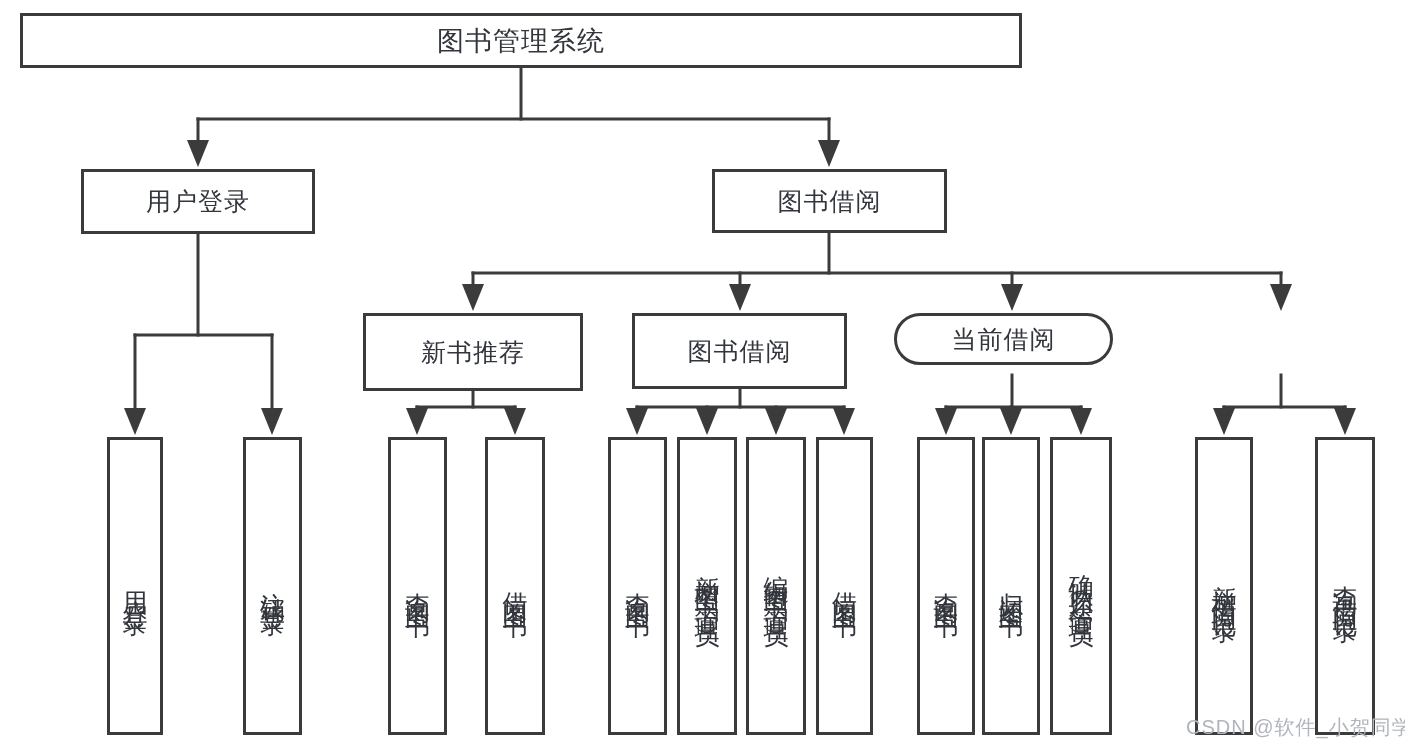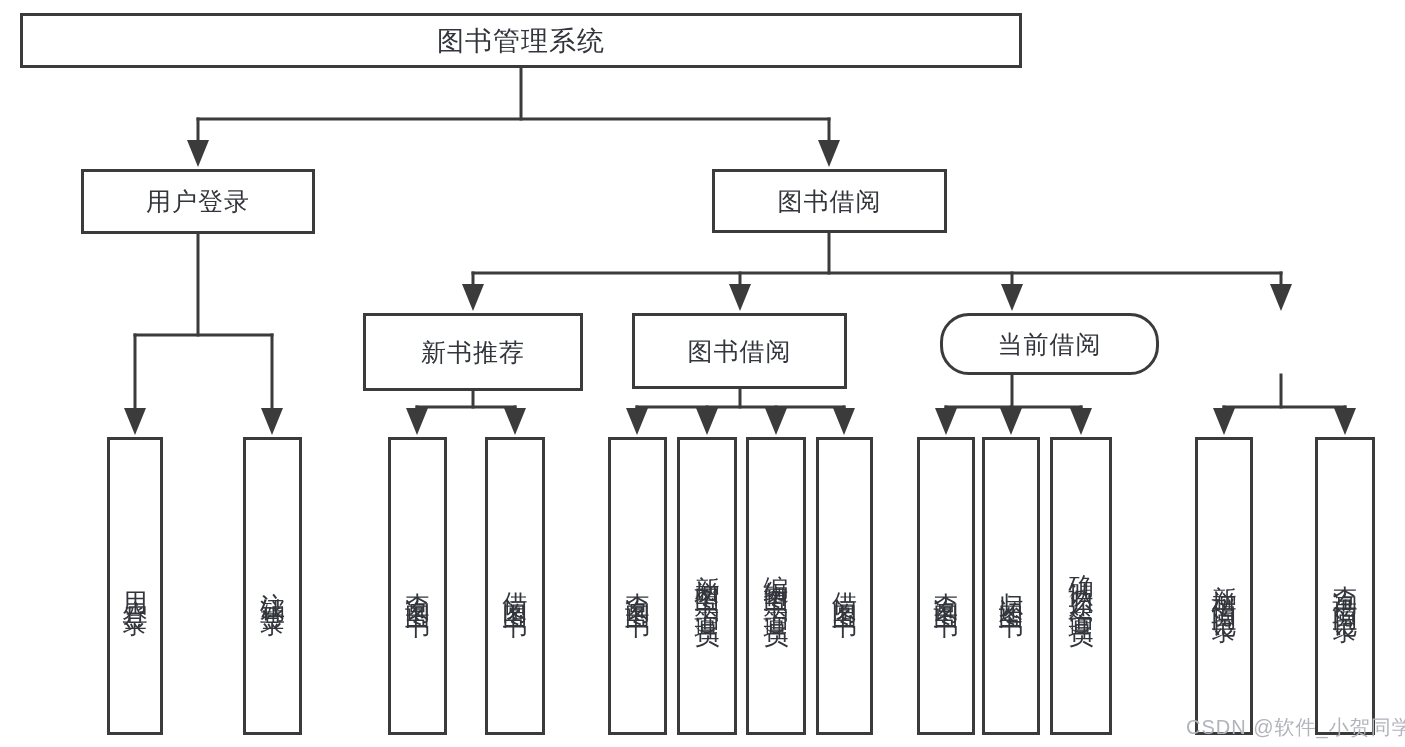--- a/index.html
+++ b/index.html
@@ -37,21 +37,21 @@
     letter-spacing: 7px;
     font-size: 25px;
     line-height: 1;
   }
   
   .n-root { left: 20px;  top: 13px;  width: 1002px; height: 55px; font-size: 27px; }
   .n-l2a  { left: 81px;  top: 169px; width: 234px;  height: 65px; }
   .n-l2b  { left: 712px; top: 169px; width: 235px;  height: 64px; }
   .n-l3a  { left: 363px; top: 313px; width: 220px;  height: 78px; }
   .n-l3b  { left: 632px; top: 313px; width: 215px;  height: 76px; }
-  .n-l3c  { left: 940px; top: 313px; width: 219px;  height: 62px; border-radius: 29px; }
+  .n-l3c  { left: 894px; top: 313px; width: 219px;  height: 52px; border-radius: 29px; }
   .n-l3d  { left: 1173px;top: 313px; width: 217px;  height: 62px; }
   .n-f1  { left: 107px;  width: 56px; }
   .n-f2  { left: 243px;  width: 59px; }
   .n-f3  { left: 388px;  width: 59px; }
   .n-f4  { left: 485px;  width: 60px; }
   .n-f5  { left: 608px;  width: 59px; }
   .n-f6  { left: 677px;  width: 60px; }
   .n-f7  { left: 746px;  width: 60px; }
   .n-f8  { left: 816px;  width: 57px; }
   .n-f9  { left: 917px;  width: 58px; }

